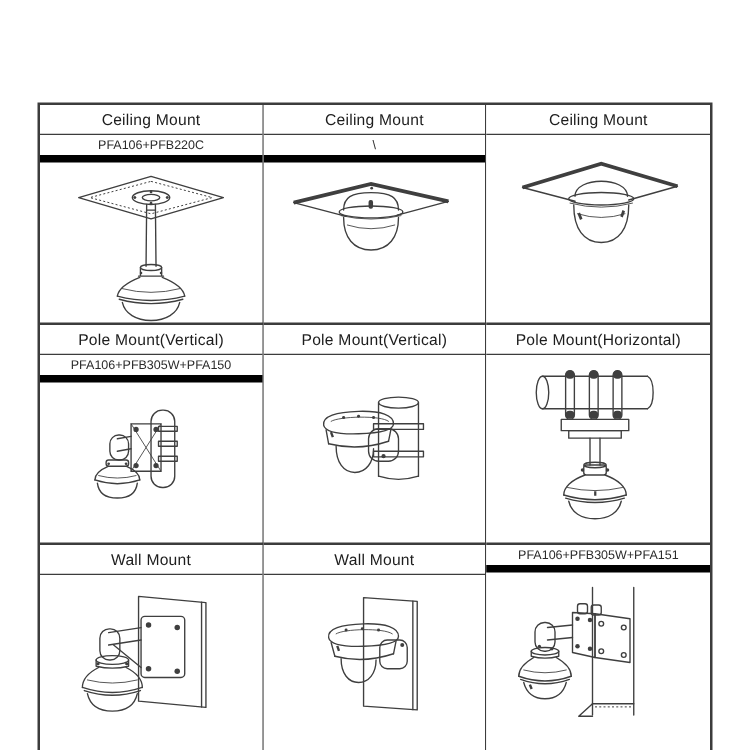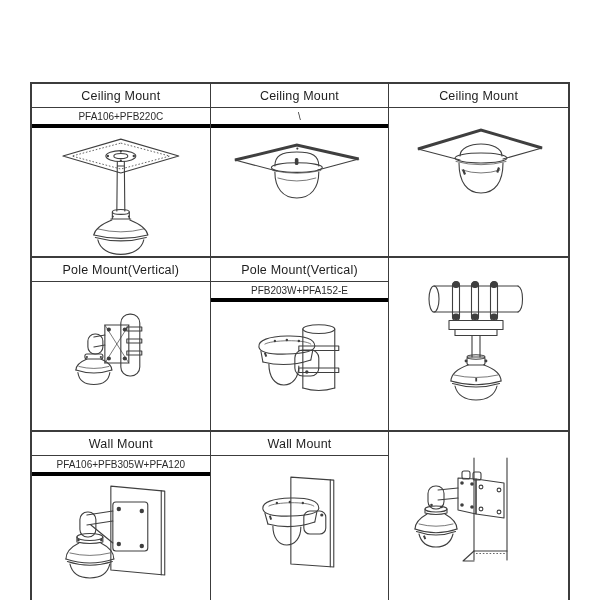--- a/index.html
+++ b/index.html
@@ -8,21 +8,21 @@
   .mount-table{position:absolute;left:30px;top:38px;width:540px;height:521px;
           border:2px solid #3c3c3c;box-sizing:border-box;background:#fff;
           display:grid;grid-template-columns:1fr 1fr 1fr;grid-template-rows:1fr 1fr 1fr;margin-top:44px;}
   .cell{border-right:1px solid #3c3c3c;border-bottom:2px solid #3c3c3c;
           display:flex;flex-direction:column;min-width:0;box-sizing:border-box;background:#fff;}
   .cell.col3{border-right:none;}
   .cell.row3{border-bottom:none;}
   .cell-title{height:23px;flex:0 0 23px;border-bottom:1px solid #3c3c3c;
           display:flex;align-items:center;justify-content:center;
           font-size:12.5px;color:#1d1d1d;letter-spacing:.2px;}
-  .cell-part{height:16px;flex:0 0 16px;border-bottom:4px solid #000000;
+  .cell-part{height:16px;flex:0 0 16px;border-bottom:6px solid #000000;
           display:flex;align-items:center;justify-content:center;
           font-size:10px;color:#2b2b2b;}
   .cell-figure{flex:1 1 auto;display:flex;align-items:center;justify-content:center;overflow:hidden;}
   svg{display:block;}
   .ln{stroke:#3f3f3f;fill:none;stroke-width:1.1;stroke-linecap:round;stroke-linejoin:round;}
   .thick{stroke:#3f3f3f;fill:none;stroke-width:3;stroke-linecap:butt;stroke-linejoin:miter;}
   .thin{stroke:#3f3f3f;fill:none;stroke-width:.7;stroke-linecap:round;}
   .fl{fill:#3f3f3f;stroke:none;}
   .dash{stroke:#3f3f3f;fill:none;stroke-width:.8;stroke-dasharray:1.6,1.8;}
 </style>
@@ -89,20 +89,21 @@
           <path class="ln" d="M69,45 C69,64 77,75 91,75 C105,75 113,64 113,45"></path>
           <path class="thin" d="M72,52 Q91,58 110,52"></path>
           <path class="fl" d="M72,52 l2,5 l2,-1 l-2,-5 z"></path>
           <path class="fl" d="M110,50 l-1.8,5 l-2,-1 l1.8,-5 z"></path>
         </svg>
       </div>
     </div>
 
     <div class="cell">
       <div class="cell-title">Pole Mount(Vertical)</div>
+      <div class="cell-part">PFA106+PFB305W+PFA150</div>
       <div class="cell-figure">
         <svg width="178" height="128" viewBox="0 0 178 128">
           <rect class="ln" x="89" y="22" width="19" height="62" rx="9"></rect>
           <rect class="ln" x="95" y="35" width="15" height="4"></rect>
           <rect class="ln" x="95" y="47" width="15" height="4"></rect>
           <rect class="ln" x="95" y="59" width="15" height="4"></rect>
           <rect class="ln" x="73" y="33" width="24" height="38"></rect>
           <path class="thin" d="M73,33 L97,71 M97,33 L73,71"></path>
           <circle class="fl" cx="77" cy="37.5" r="2.1"></circle>
             <circle class="fl" cx="93" cy="37.5" r="2.1"></circle>
@@ -116,21 +117,20 @@
           <path class="ln" d="M55,67 C48,70 44,74 44,78 M69,67 C76,70 80,74 80,78"></path>
           <path class="ln" d="M44,78 Q62,84 80,78"></path>
           <path class="ln" d="M46,80.5 C47,88.5 53,92.5 62,92.5 C71,92.5 77,88.5 78,80.5"></path>
           <path class="thin" d="M47,74.5 Q62,78.5 77,74.5"></path>
         </svg>
       </div>
     </div>
 
     <div class="cell">
       <div class="cell-title">Pole Mount(Vertical)</div>
-      <div class="cell-part">PFB203W+PFA152-E</div>
       <div class="cell-figure">
         <svg width="178" height="128" viewBox="0 0 178 128">
           <path class="ln" d="M92,27 V86 M124,27 V86"></path>
           <ellipse class="ln" cx="108" cy="27" rx="16" ry="4.4"></ellipse>
           <path class="ln" d="M92,86 Q108,91 124,86"></path>
           <rect class="ln" x="88" y="44" width="40" height="4.5"></rect>
           <rect class="ln" x="88" y="66" width="40" height="4.5"></rect>
           <rect class="ln" x="84" y="48" width="24" height="26" rx="8"></rect>
           <circle class="fl" cx="96" cy="70" r="1.7"></circle>
           <path class="ln" d="M48,45 C47,38 58,34.5 76,34 C94,33.5 104,37 104,44 C104,49 94,51.5 76,52 C58,52.5 49,50 48,45 Z"></path>
@@ -140,20 +140,21 @@
             <circle class="fl" cx="88" cy="39" r="1.2"></circle>
           <path class="ln" d="M50,49 L52,60 M102,48 L100,58"></path>
           <path class="ln" d="M52,60 Q76,66 100,58"></path>
           <path class="ln" d="M58,62 C58,75 64,83 73,83 C82,83 88,75 88,64"></path>
           <path class="fl" d="M53,51 l1.5,4 l1.8,-.7 l-1.5,-4 z"></path>
         </svg>
       </div>
     </div>
 
     <div class="cell col3">
+      <div class="cell-title">Pole Mount(Horizontal)</div>
       <div class="cell-figure">
         <svg width="178" height="128" viewBox="0 0 178 128">
           <path class="ln" d="M44,6 H128 M44,32 H128"></path>
           <ellipse class="ln" cx="44" cy="19" rx="5" ry="13"></ellipse>
           <path class="ln" d="M128,6 C134,9 134,29 128,32"></path>
           <rect class="ln" x="62.5" y="1.5" width="7" height="39" rx="3.5"></rect>
           <rect class="fl" x="62.5" y="1.5" width="7" height="6.5" rx="3"></rect>
           <rect class="fl" x="62.5" y="33.5" width="7" height="6.5" rx="3"></rect>
           <rect class="ln" x="81.5" y="1.5" width="7" height="39" rx="3.5"></rect>
           <rect class="fl" x="81.5" y="1.5" width="7" height="6.5" rx="3"></rect>
@@ -173,21 +174,20 @@
           <path class="ln" d="M62.5,103.5 Q86,110.5 109.5,103.5"></path>
           <path class="ln" d="M65,106 C67,115 75,120 86,120 C97,120 105,115 107,106"></path>
           <path class="thin" d="M64,95 Q86,100 108,95"></path>
           <path class="fl" d="M85.3,98 h1.8 v3.5 h-1.8 z"></path>
         </svg>
       </div>
     </div>
 
     <div class="cell row3">
       <div class="cell-title">Wall Mount</div>
-      <div class="cell-part">PFA106+PFB305W+PFA120</div>
       <div class="cell-figure">
         <svg width="178" height="128" viewBox="0 0 178 128">
           <polygon class="ln" points="79,10 133,15 133,99 79,94"></polygon>
           <path class="ln" d="M129.5,14.7 V98.7"></path>
           <rect class="ln" x="81" y="26" width="35" height="49" rx="3"></rect>
           <circle class="fl" cx="87" cy="33" r="2.2"></circle>
             <circle class="fl" cx="110" cy="35" r="2.2"></circle>
           <circle class="fl" cx="87" cy="68" r="2.2"></circle>
             <circle class="fl" cx="110" cy="70" r="2.2"></circle>
           <path class="ln" d="M81,35 L55,39 M81,45 L55,49"></path>
@@ -221,20 +221,21 @@
             <circle class="fl" cx="92" cy="37" r="1.2"></circle>
           <path class="ln" d="M54,47 L57,58 M106,46 L104,56"></path>
           <path class="ln" d="M57,58 Q80,64 104,56"></path>
           <path class="ln" d="M62,60 C62,72 68,79 76,79 C84,79 90,72 90,61"></path>
           <path class="fl" d="M58,50 l1.4,4 l1.8,-.7 l-1.4,-4 z"></path>
         </svg>
       </div>
     </div>
 
     <div class="cell col3 row3">
+      <div class="cell-part">PFA106+PFB305W+PFA151</div>
       <div class="cell-figure">
         <svg width="178" height="128" viewBox="0 0 178 128">
           <path class="ln" d="M84,4 V106 M117,4 V106"></path>
           <path class="ln" d="M84,97 H117"></path>
           <path class="dash" d="M86,99.5 H115"></path>
           <path class="ln" d="M84,97 L73,107 H84"></path>
           <polygon class="ln" points="86,25 114,29 114,64 86,60"></polygon>
           <circle class="ln" cx="91" cy="33" r="1.9"></circle>
             <circle class="ln" cx="109" cy="36" r="1.9"></circle>
           <circle class="ln" cx="91" cy="55" r="1.9"></circle>

